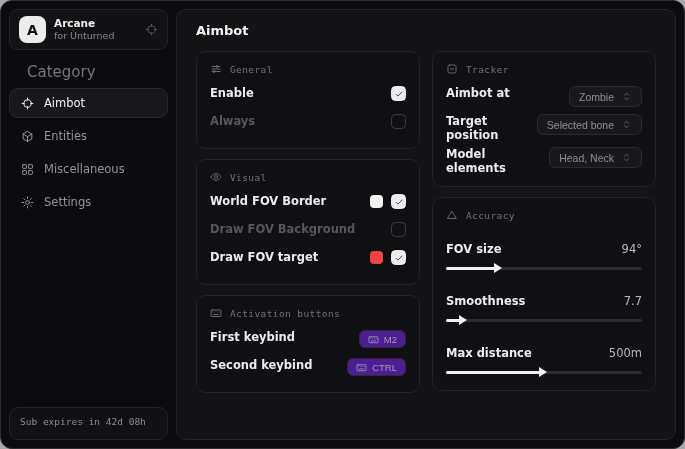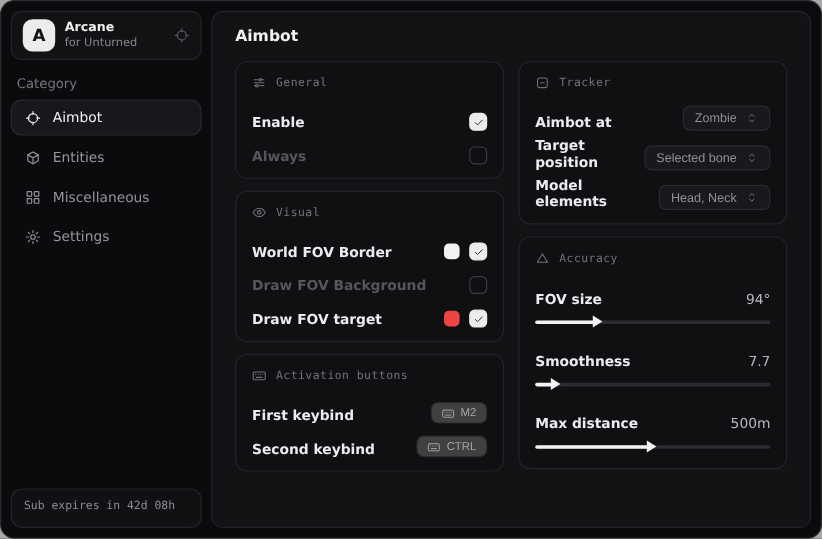--- a/index.html
+++ b/index.html
@@ -8,52 +8,52 @@
 
   
   .sidebar { width:175px; padding:8px; display:flex; flex-direction:column; flex-shrink:0; }
   .side-header { display:flex; align-items:center; gap:8px; background:#121215; border:1px solid #242428; border-radius:9px; padding:6px 9px; }
   .logo { width:27px; height:27px; background:#ececec; color:#141414; border-radius:8px; display:flex; align-items:center; justify-content:center; font-weight:700; font-size:14px; flex-shrink:0; }
   .app-titles { line-height:1.25; }
   .app-name { font-size:10.5px; font-weight:700; color:#f0f0f2; }
   .app-sub { font-size:9.5px; color:#86868d; }
   .hdr-ico { margin-left:auto; color:#55555c; display:flex; }
   .hdr-ico svg { width:13px; height:13px; }
-  .category-label { font-size:11px; color:#75757c; margin:13px 5px 7px; }
+  .category-label { font-size:15px; color:#75757c; margin:13px 18px 7px; }
   .nav { display:flex; flex-direction:column; gap:3px; }
   .nav-item { display:flex; align-items:center; gap:10px; padding:7px 11px; border-radius:9px; border:1px solid transparent; color:#94949b; font-size:11.5px; cursor:pointer; }
   .nav-item.active { background:#18181c; border-color:#28282d; color:#f2f2f4; }
   .nav-ico { display:flex; }
   .nav-item svg { width:13px; height:13px; }
   .sub-card { margin-top:auto; border:1px solid #242428; background:#111114; border-radius:9px; padding:8px 10px; font-family:"DejaVu Sans Mono","Liberation Mono",monospace; }
   .sub-line1 { font-size:9.5px; color:#8c8c93; margin-bottom:4px; white-space:nowrap; }
   .sub-line2 { font-size:9.5px; color:#e4e4e8; white-space:nowrap; }
 
   
   .panel { flex:1; margin:8px 8px 8px 0; background:#131316; border:1px solid #242428; border-radius:10px; padding:13px 19px; overflow:hidden; }
   .page-title { font-size:13px; font-weight:700; color:#f2f2f4; margin:0 0 13px; }
   .columns { display:flex; gap:12px; align-items:flex-start; }
   .col { flex:1; display:flex; flex-direction:column; gap:10px; min-width:0; }
 
   .card { background:#101013; border:1px solid #242428; border-radius:10px; padding:11px 13px; }
   .card-head { display:flex; align-items:center; gap:8px; color:#72727a; font-family:"DejaVu Sans Mono","Liberation Mono",monospace; font-size:9.5px; letter-spacing:.4px; margin-bottom:11px; }
   .card-head svg { width:12px; height:12px; }
 
-  .row { display:flex; align-items:flex-end; justify-content:space-between; min-height:23px; margin-bottom:5px; }
+  .row { display:flex; align-items:flex-start; justify-content:space-between; min-height:23px; margin-bottom:5px; }
   .row:last-child { margin-bottom:0; }
   .row-label { font-size:11.5px; font-weight:600; color:#ececf0; }
   .row-label.dim { color:#56565d; }
   .controls { display:flex; align-items:center; gap:8px; }
 
   .checkbox { width:15px; height:15px; border-radius:4.5px; border:1.5px solid #3c3c43; cursor:pointer; display:flex; align-items:center; justify-content:center; }
   .checkbox.checked { background:#ececee; border-color:#ececee; }
   .checkbox svg { width:10px; height:10px; color:#17171a; }
   .swatch { width:13px; height:13px; border-radius:4px; cursor:pointer; }
 
-  .keybtn { display:inline-flex; align-items:center; gap:5px; background:#404040; border:1px solid #2b2b30; border-radius:6px; padding:2.5px 8px; color:#a3a3aa; font-size:9.5px; cursor:pointer; white-space:nowrap; }
+  .keybtn { display:inline-flex; align-items:center; gap:5px; background:#4c1d95; border:1px solid #2b2b30; border-radius:6px; padding:2.5px 8px; color:#a3a3aa; font-size:9.5px; cursor:pointer; white-space:nowrap; }
   .keybtn svg { width:11px; height:11px; }
 
   .select { display:inline-flex; align-items:center; gap:7px; background:#19191d; border:1px solid #2a2a2f; border-radius:6px; padding:3.5px 9px; color:#8e8e96; font-size:10.5px; cursor:pointer; white-space:nowrap; }
   .select svg { width:11px; height:11px; color:#77777f; }
 
   .acc-row { margin-bottom:10px;margin-top:21px; }
   .acc-row:last-child { margin-bottom:2px; }
   .acc-top { display:flex; align-items:center; justify-content:space-between; margin-bottom:7px; }
   .acc-value { font-size:11.5px; color:#b7b7be; }
   .slider { position:relative; height:10px; cursor:pointer; }

